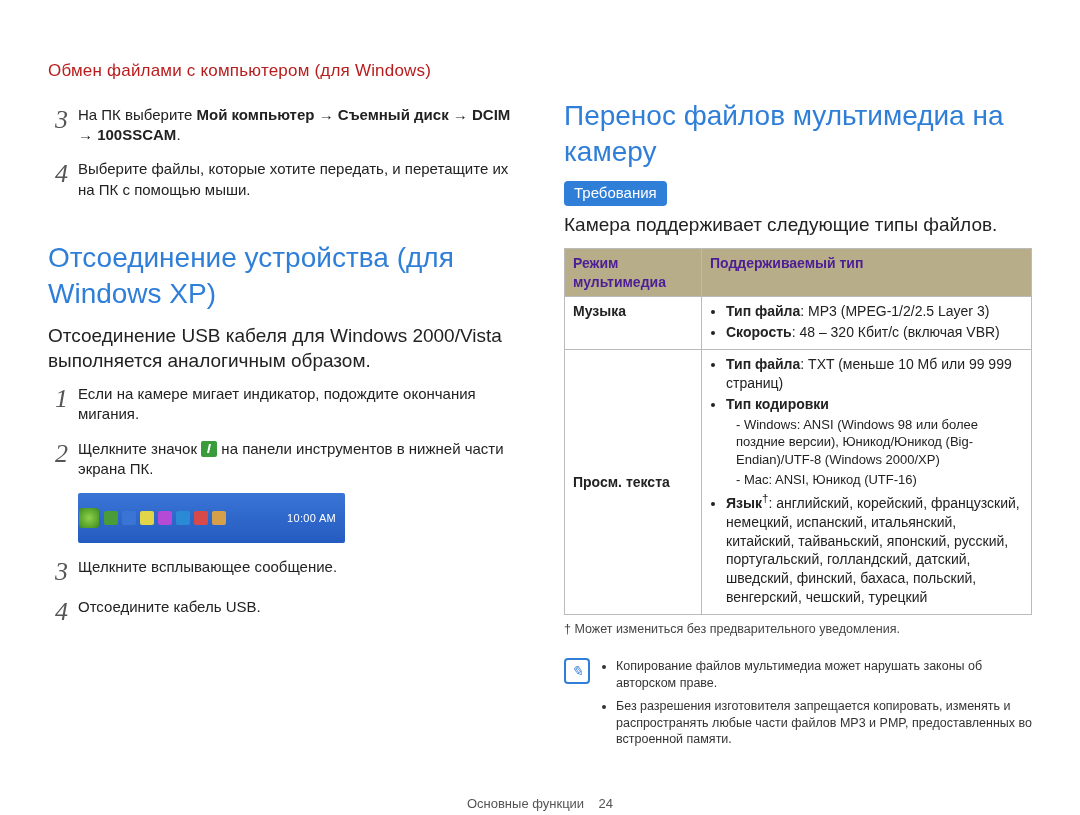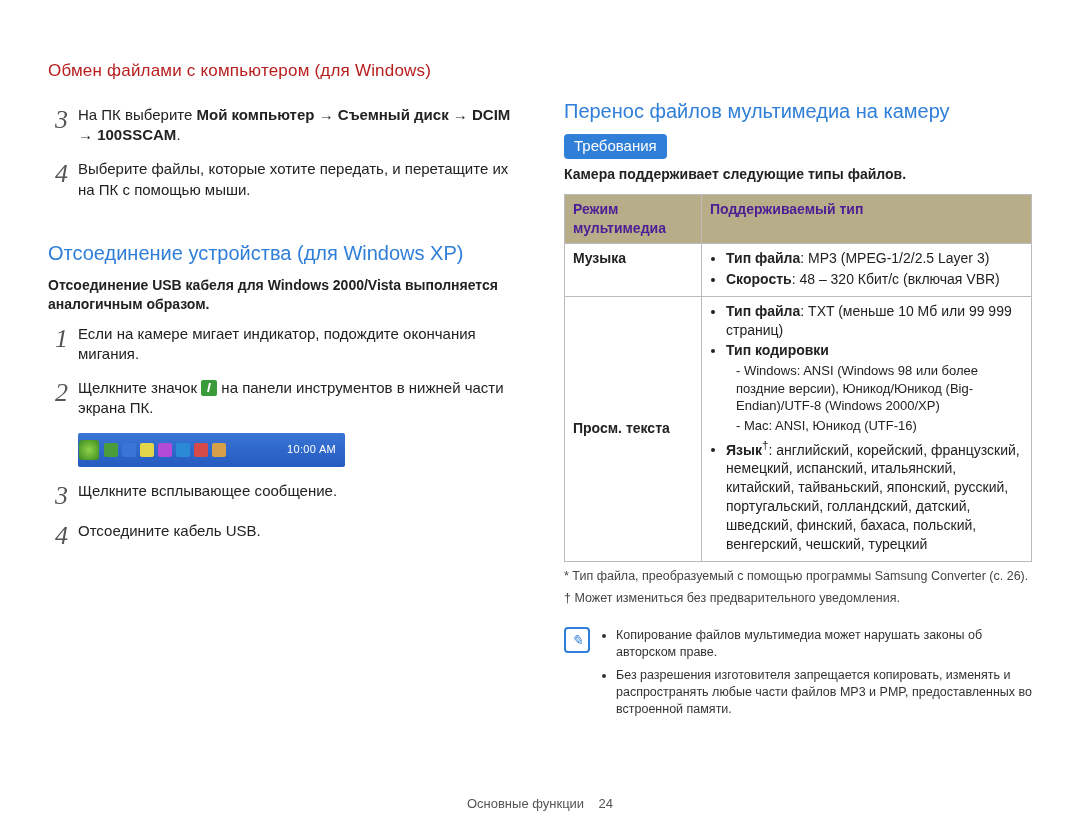--- a/index.html
+++ b/index.html
@@ -33,36 +33,36 @@
     line-height:1;
     width:20px;
     flex:none;
     text-align:right;
     position:relative;
     top:2px;
   }
   .stepbody{flex:1;}
   .h2{
     color:#2f7ed8;
-    font-size:20px;
+    font-size:28px;
     margin-top:40px;
     margin-bottom:10px;
     line-height:1.3;
   }
   .h2.first{margin-top:0;}
   .sub-label{
     display:inline-block;
     background:#2f7ed8;
     color:#fff;
     padding:2px 10px 3px 10px;
     border-radius:4px;
     font-size:15px;
     margin-bottom:6px;
   }
-  .note{font-size:14px;margin-bottom:10px;font-weight:bold;}
+  .note{font-size:19px;margin-bottom:10px;}
   .small{font-size:12.5px;color:#444;margin-top:6px;}
   table.req{
     border-collapse:collapse;
     width:100%;
     font-size:14px;
   }
   table.req th,table.req td{
     border:1px solid #bbb;
     padding:5px 8px;
     vertical-align:top;
@@ -73,21 +73,21 @@
     color:#4c1d95;
     font-weight:bold;
   }
   ul.bul{margin:0;padding-left:16px;}
   ul.bul li{margin-bottom:2px;}
   .taskbar{
     width:265px;height:26px;
     background:linear-gradient(#3a75d6,#245bc0);
     display:flex;align-items:center;
     border-radius:2px;
-    padding:4px 1px;
+    padding:12px 1px;
     margin:8px 0 14px 30px;
   }
   .taskbar .start{
     width:20px;height:20px;
     background:radial-gradient(circle,#8fd24a,#3a8a1d);
     border-radius:3px;
     margin-right:3px;
   }
   .tray-icon{
     width:14px;height:14px;
@@ -224,21 +224,20 @@
               <div class="dash-sub">Windows: ANSI (Windows 98 или более поздние версии), Юникод/Юникод (Big-Endian)/UTF-8 (Windows 2000/XP)</div>
               <div class="dash-sub">Mac: ANSI, Юникод (UTF-16)</div>
             </li>
             <li><b>Язык</b><sup>†</sup><span>: английский, корейский, французский, немецкий, испанский, итальянский, китайский, тайваньский, японский, русский, португальский, голландский, датский, шведский, финский, бахаса, польский, венгерский, чешский, турецкий</span></li>
           </ul>
         </td>
       </tr>
     </tbody>
       </table>
 
-    <div class="small">* Тип файла, преобразуемый с помощью программы Samsung Converter (с. 26).</div>
     <div class="small">† Может измениться без предварительного уведомления.</div>
 
     <div class="tip-box">
       <div class="tip-badge">✎</div>
       <ul>
         <li>Копирование файлов мультимедиа может нарушать законы об авторском праве.</li>
         <li>Без разрешения изготовителя запрещается копировать, изменять и распространять любые части файлов MP3 и PMP, предоставленных во встроенной памяти.</li>
       </ul>
     </div>
   </div>

